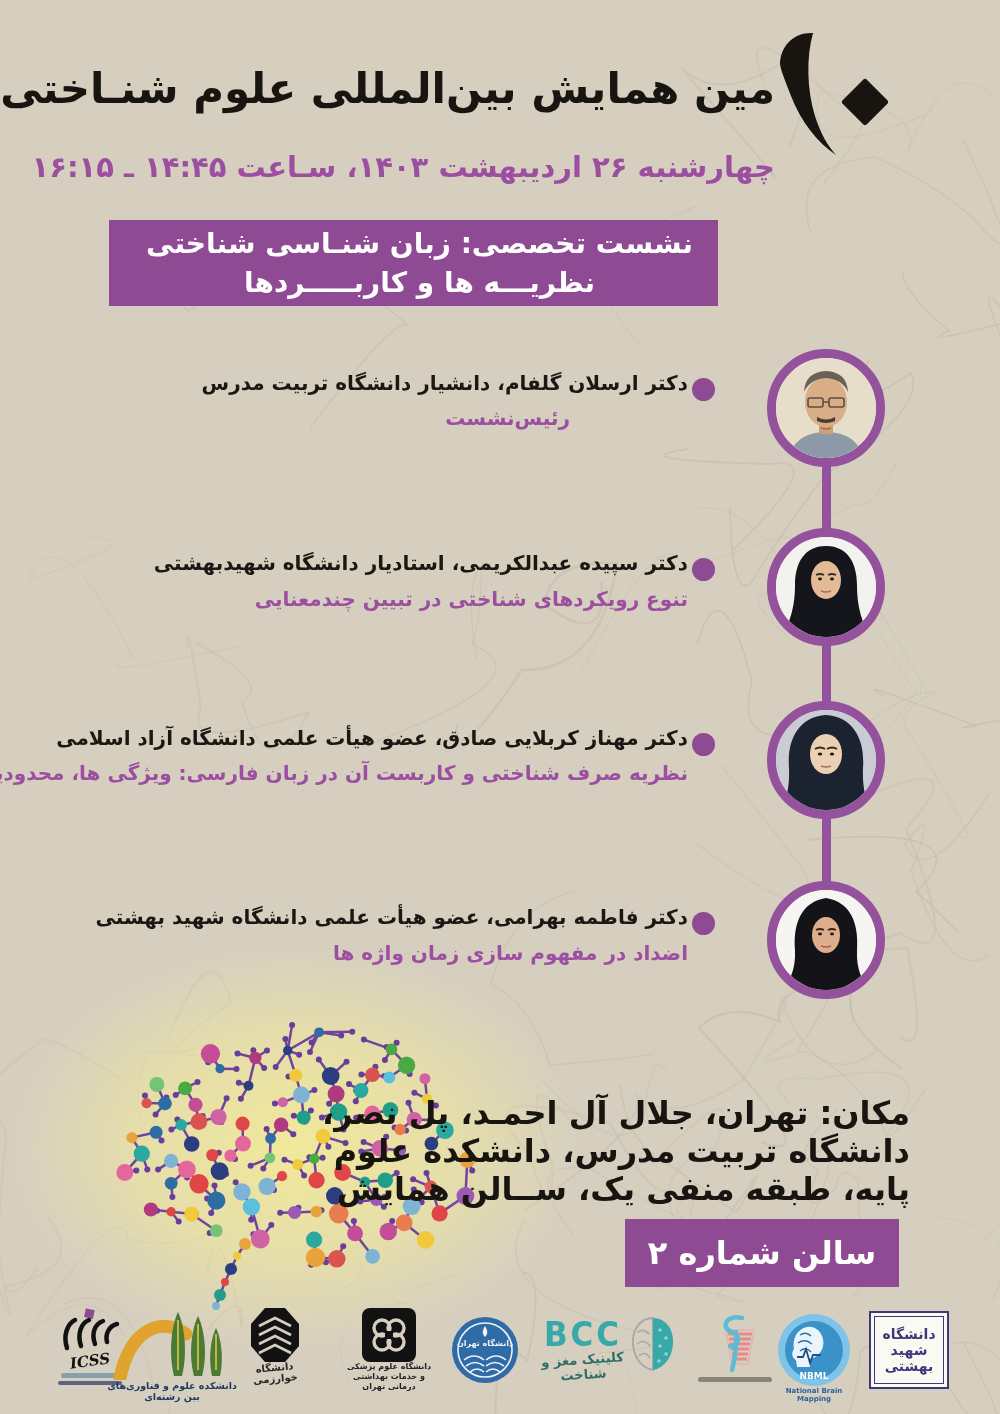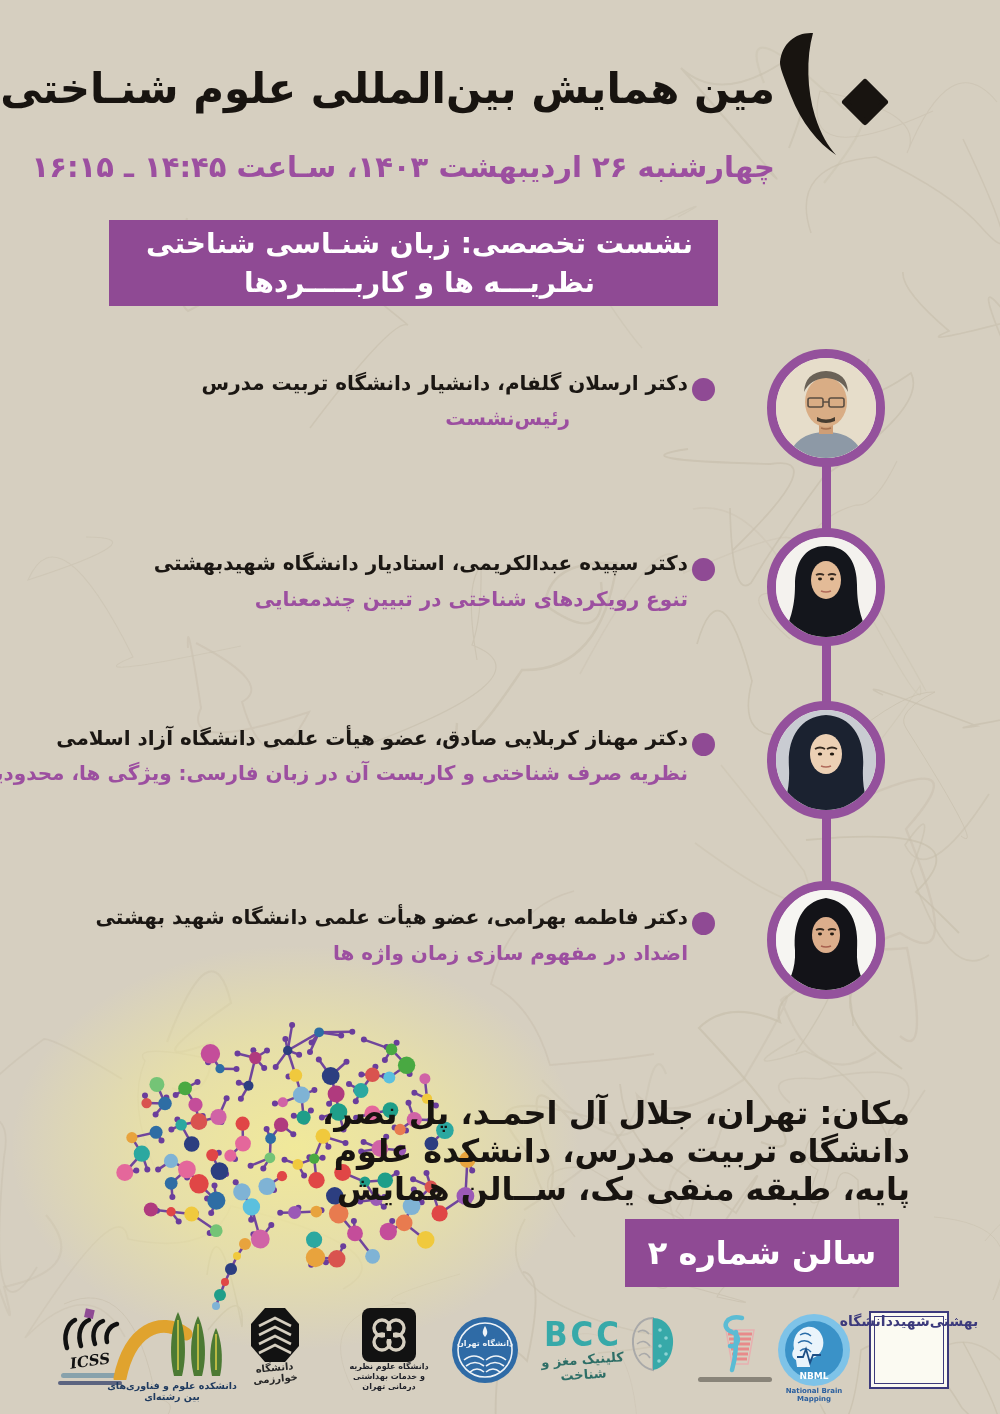--- a/index.html
+++ b/index.html
@@ -50,21 +50,21 @@
   .icss-acr{font-family:"DejaVu Serif",serif;font-style:italic;font-weight:bold;
             font-size:15px;color:#111;transform:rotate(-8deg);}
   .khw-cap{font-size:10px;font-weight:bold;color:#262626;transform:rotate(-5deg);direction:rtl;}
   .tums-cap{font-size:8px;line-height:10px;font-weight:bold;color:#20222a;direction:rtl;}
   .bcc-acr{font-size:31px;font-weight:bold;color:#37a9a9;letter-spacing:3px;
            font-family:"DejaVu Sans",sans-serif;transform:scaleY(1.1);}
   .bcc-cap{font-size:13px;font-weight:bold;color:#2e6e66;transform:rotate(-4deg);direction:rtl;}
   .nbml-cap{font-size:7px;font-weight:bold;color:#2b5f9e;}
   .sbu-box{width:76px;height:74px;background:#fbfaf2;border:2px solid #3c3a7c;
            box-shadow:inset 0 0 0 3px #fbfaf2, inset 0 0 0 4px #3c3a7c;
-           display:flex;justify-content:center;}
+           display:flex;flex-direction:column;justify-content:center;}
   .sbu-line{font-size:14px;line-height:16px;font-weight:bold;color:#3c3a7c;direction:rtl;text-align:center;}
 </style>
 </head>
 <body>
 
 <div class="poster">
 
   <svg id="texture-svg" class="abs" width="1000" height="1414" viewBox="0 0 1000 1414" style="left:0;top:0;opacity:.8">
       <path d="M853 1298 Q907 1215 762 1275 Q791 1252 662 1238" fill="none" stroke="#c4bba8" stroke-width="2.0" opacity="0.45"></path>
       <path d="M188 648 Q186 609 201 708 Q180 755 309 712 Q268 791 242 702 Q274 684 196 643" fill="none" stroke="#c4bba8" stroke-width="2.0" opacity="0.51"></path>
@@ -680,21 +680,21 @@
     <svg width="54" height="54" viewBox="0 0 54 54" style="margin:0 auto">
       <rect x="0" y="0" width="54" height="54" rx="8" fill="#121212"></rect>
       <g fill="none" stroke="#d6cfc0" stroke-width="3.4">
         <circle cx="20" cy="20" r="8"></circle>
           <circle cx="34" cy="20" r="8"></circle>
         <circle cx="20" cy="34" r="8"></circle>
           <circle cx="34" cy="34" r="8"></circle>
       </g>
       <rect x="23" y="23" width="8" height="8" fill="#121212"></rect>
     </svg>
-    <div class="tums-cap">دانشگاه علوم نظریه</div>
+    <div class="tums-cap">دانشگاه علوم پزشکی</div>
     <div class="tums-cap">و خدمات بهداشتی درمانی تهران</div>
   </div>
 
   <div class="abs logo" style="left:450px;width:70px;top:1314px">
     <svg width="66" height="72" viewBox="0 0 66 72" style="margin:0 auto">
       <circle cx="33" cy="36" r="33" fill="#2f6ba6"></circle>
       <circle cx="33" cy="36" r="27" fill="none" stroke="#eef3f7" stroke-width="1.6"></circle>
       <path d="M33 12 C30 17 30 20 33 23 C36 20 36 17 33 12 Z" fill="#eef3f7"></path>
       <text x="33" y="32" font-size="8" font-weight="bold" fill="#eef3f7" text-anchor="middle" font-family="DejaVu Sans, sans-serif" direction="rtl">دانشگاه تهران</text>
       <g stroke="#eef3f7" stroke-width="1.6" fill="none">

